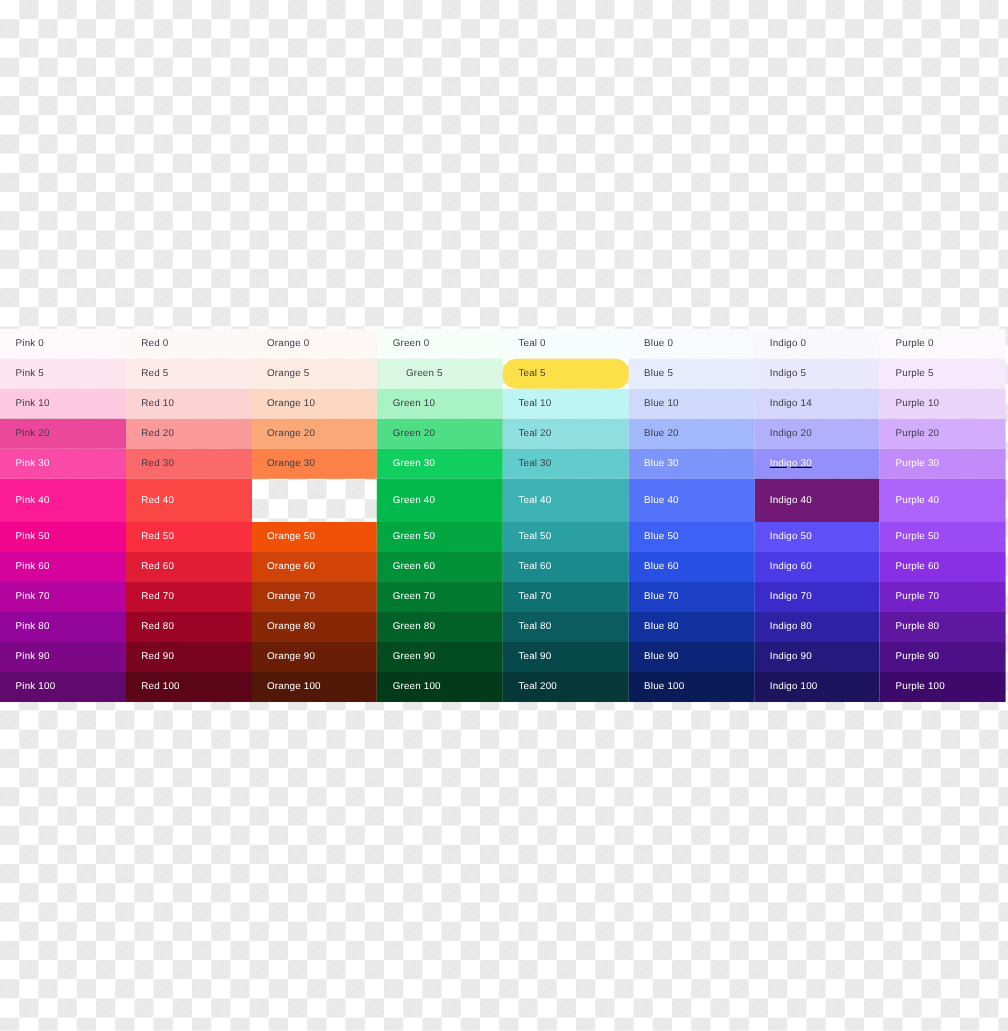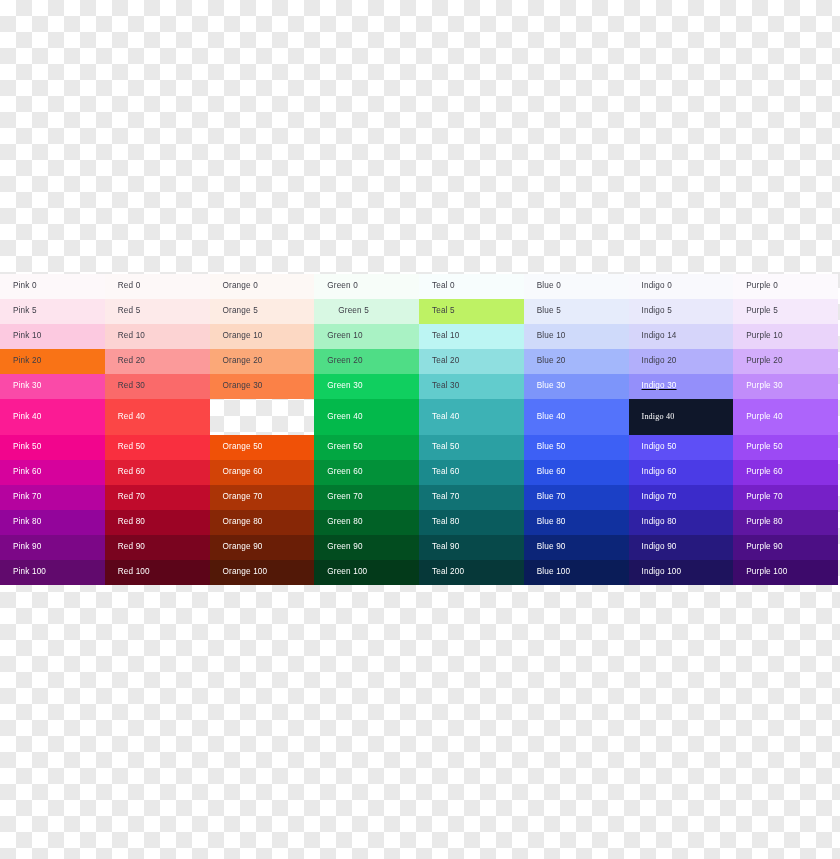--- a/index.html
+++ b/index.html
@@ -66,21 +66,21 @@
 <div id="palette-grid" style="grid-template-columns: repeat(8, 1fr); grid-template-rows: repeat(12, 1fr);">
     <div class="swatch" style="background-color: rgb(253, 248, 250);">
       <span class="swatch-label" style="color: rgb(61, 61, 71);">Pink 0</span>
     </div>
     <div class="swatch" style="background-color: rgb(253, 228, 238);">
       <span class="swatch-label" style="color: rgb(61, 61, 71);">Pink 5</span>
     </div>
     <div class="swatch" style="background-color: rgb(252, 201, 224);">
       <span class="swatch-label" style="color: rgb(61, 61, 71);">Pink 10</span>
     </div>
-    <div class="swatch" style="background-color: #f97316;">
+    <div class="swatch" style="background-color: #ec4899;">
       <span class="swatch-label" style="color: rgb(61, 61, 71);">Pink 20</span>
     </div>
     <div class="swatch" style="background-color: rgb(250, 74, 168);">
       <span class="swatch-label" style="color: rgb(255, 255, 255);">Pink 30</span>
     </div>
     <div class="swatch" style="background-color: rgb(251, 27, 148);">
       <span class="swatch-label" style="color: rgb(255, 255, 255);">Pink 40</span>
     </div>
     <div class="swatch" style="background-color: rgb(242, 5, 141);">
       <span class="swatch-label" style="color: rgb(255, 255, 255);">Pink 50</span>
@@ -204,21 +204,21 @@
     </div>
     <div class="swatch" style="background-color: rgb(2, 76, 31);">
       <span class="swatch-label" style="color: rgb(255, 255, 255);">Green 90</span>
     </div>
     <div class="swatch" style="background-color: rgb(3, 58, 26);">
       <span class="swatch-label" style="color: rgb(255, 255, 255);">Green 100</span>
     </div>
     <div class="swatch" style="background-color: rgb(247, 253, 253);">
       <span class="swatch-label" style="color: rgb(61, 61, 71);">Teal 0</span>
     </div>
-    <div class="swatch" style="background-color: #bef264;">
+    <div class="swatch" style="background-color: #fde047; border-radius: 11px;">
       <span class="swatch-label" style="color: rgb(61, 61, 71);">Teal 5</span>
     </div>
     <div class="swatch" style="background-color: rgb(188, 245, 243);">
       <span class="swatch-label" style="color: rgb(61, 61, 71);">Teal 10</span>
     </div>
     <div class="swatch" style="background-color: rgb(143, 223, 224);">
       <span class="swatch-label" style="color: rgb(61, 61, 71);">Teal 20</span>
     </div>
     <div class="swatch" style="background-color: rgb(98, 204, 205);">
       <span class="swatch-label" style="color: rgb(61, 61, 71);">Teal 30</span>
@@ -288,21 +288,21 @@
     </div>
     <div class="swatch" style="background-color: rgb(214, 213, 250);">
       <span class="swatch-label" style="color: rgb(61, 61, 71);">Indigo 14</span>
     </div>
     <div class="swatch" style="background-color: rgb(178, 175, 251);">
       <span class="swatch-label" style="color: rgb(61, 61, 71);">Indigo 20</span>
     </div>
     <div class="swatch" style="background-color: rgb(148, 143, 250); text-decoration: underline;">
       <span class="swatch-label" style="color: rgb(255, 255, 255);">Indigo 30</span>
     </div>
-    <div class="swatch" style="background-color: #0f172a; font-family: Liberation Serif, serif;">
+    <div class="swatch" style="background-color: #701a75;">
       <span class="swatch-label" style="color: rgb(255, 255, 255);">Indigo 40</span>
     </div>
     <div class="swatch" style="background-color: rgb(94, 79, 246);">
       <span class="swatch-label" style="color: rgb(255, 255, 255);">Indigo 50</span>
     </div>
     <div class="swatch" style="background-color: rgb(75, 59, 230);">
       <span class="swatch-label" style="color: rgb(255, 255, 255);">Indigo 60</span>
     </div>
     <div class="swatch" style="background-color: rgb(59, 43, 202);">
       <span class="swatch-label" style="color: rgb(255, 255, 255);">Indigo 70</span>

